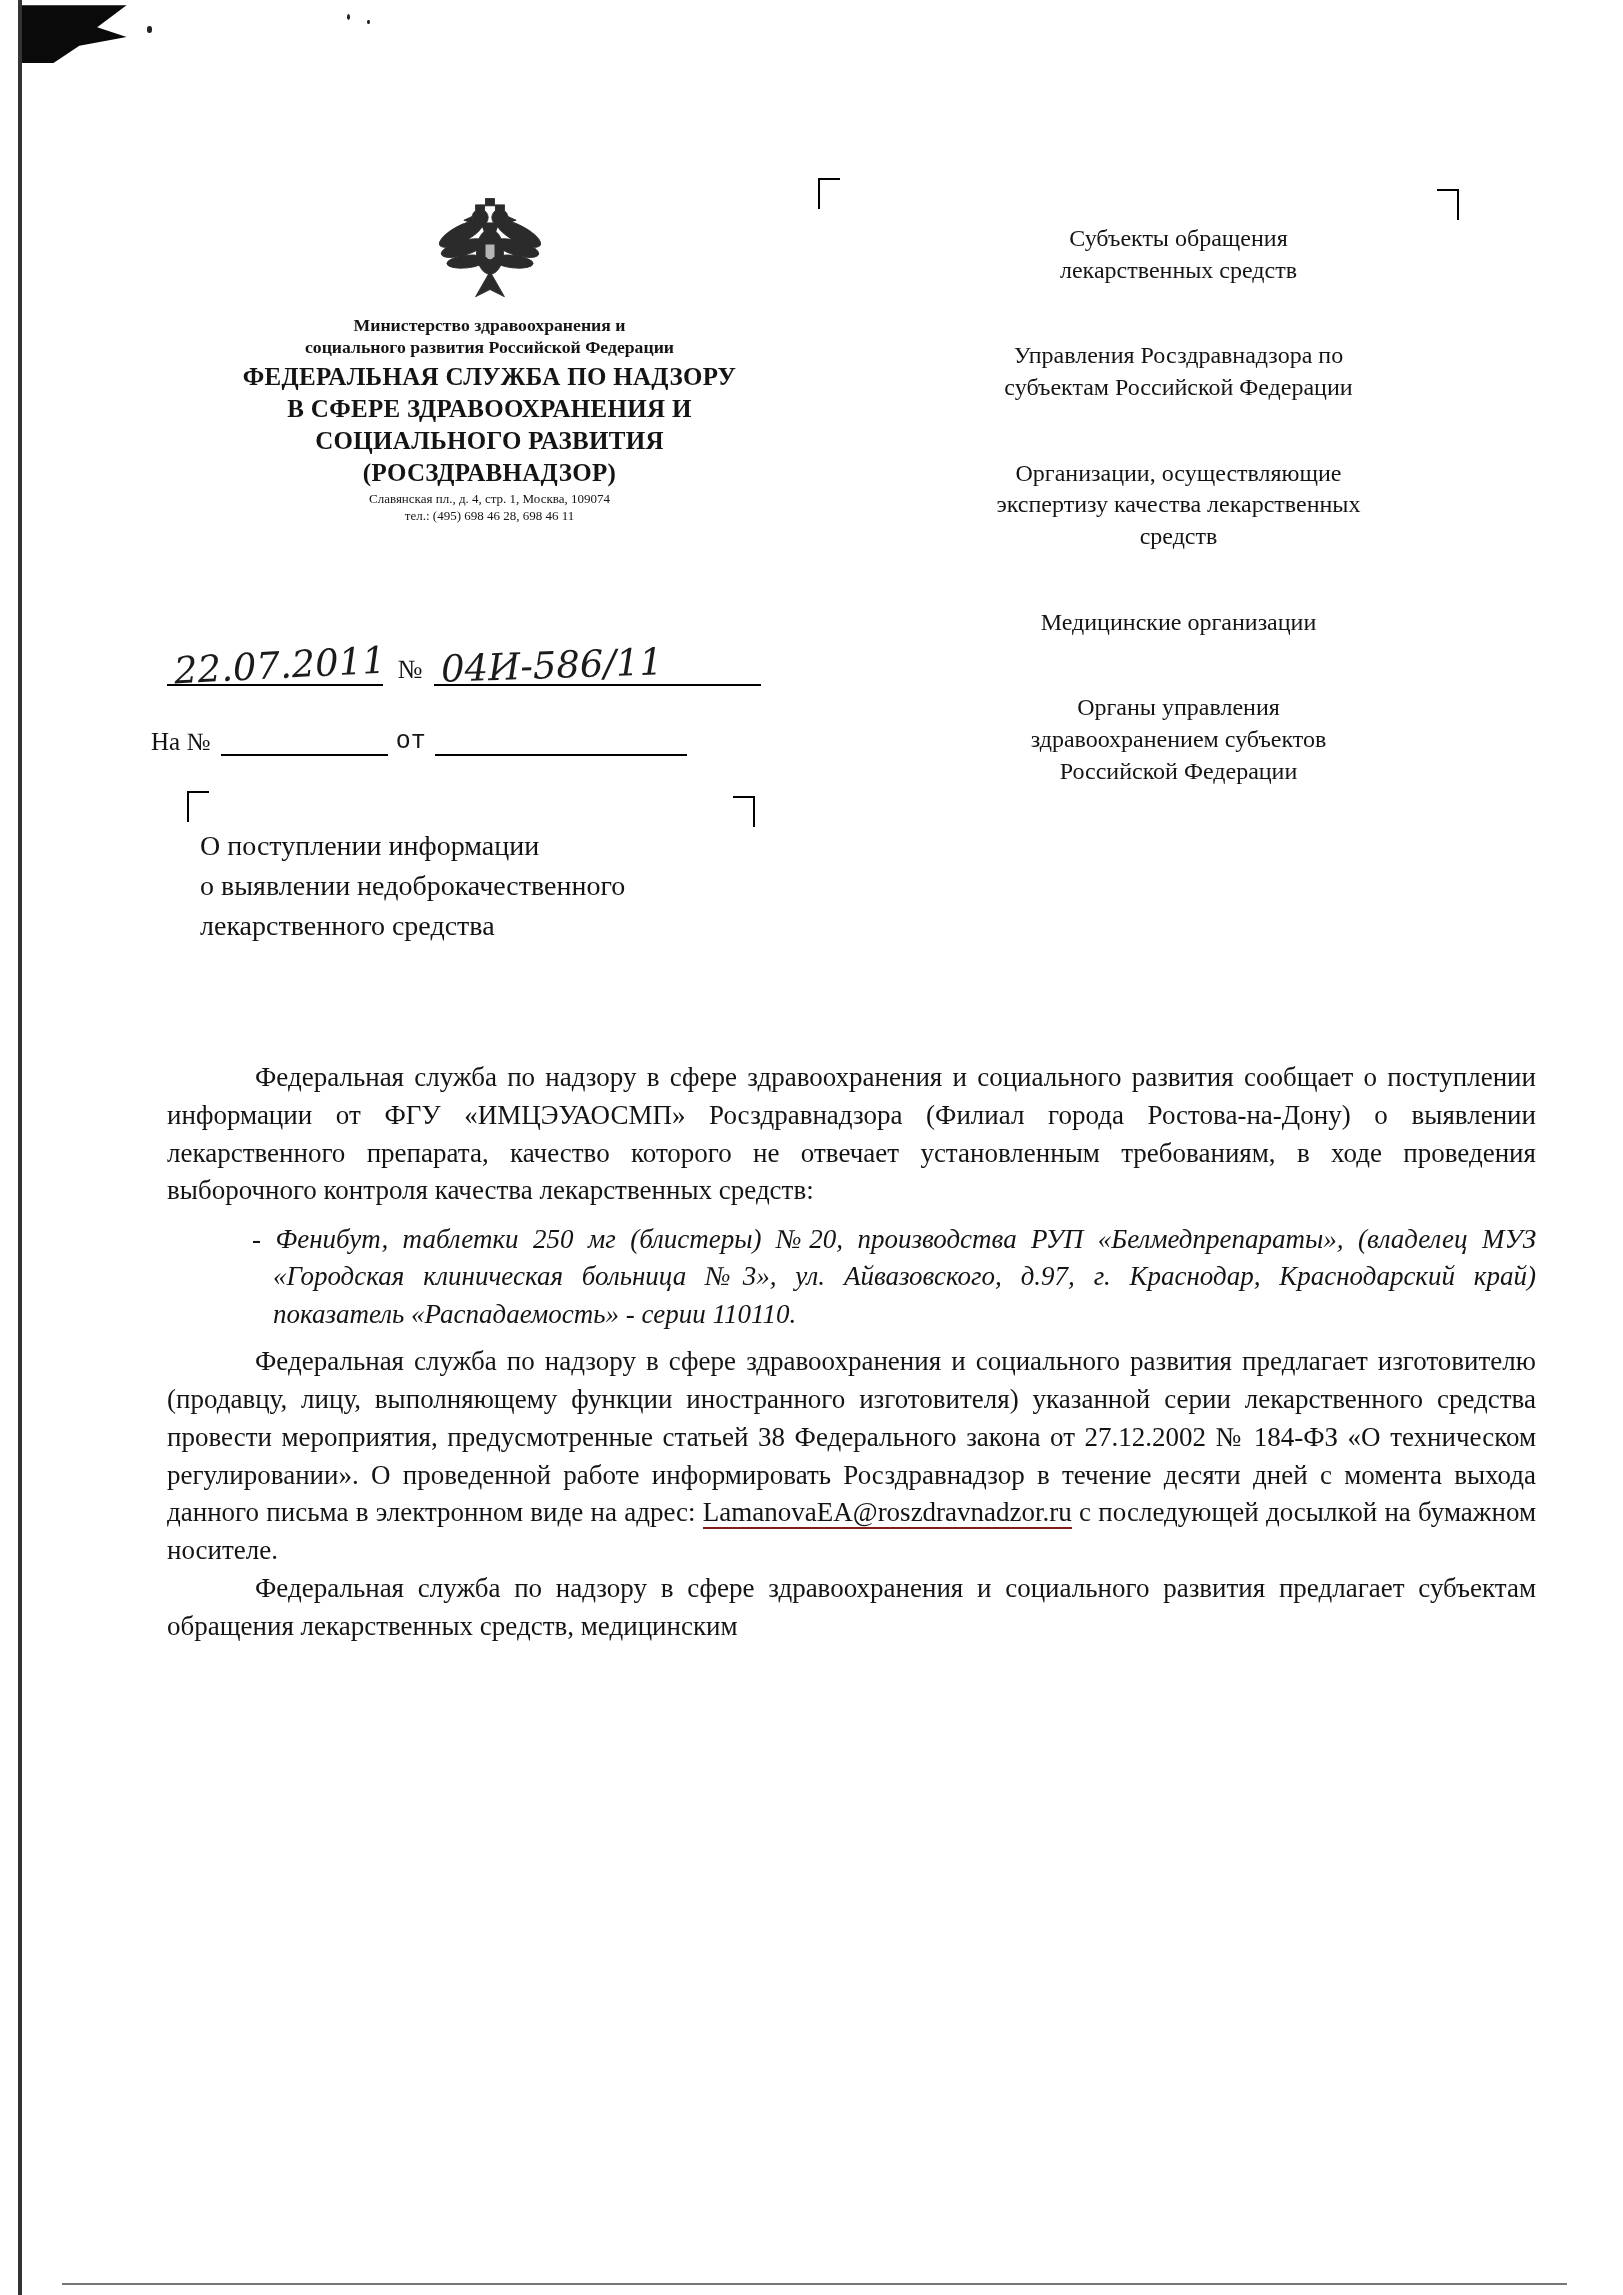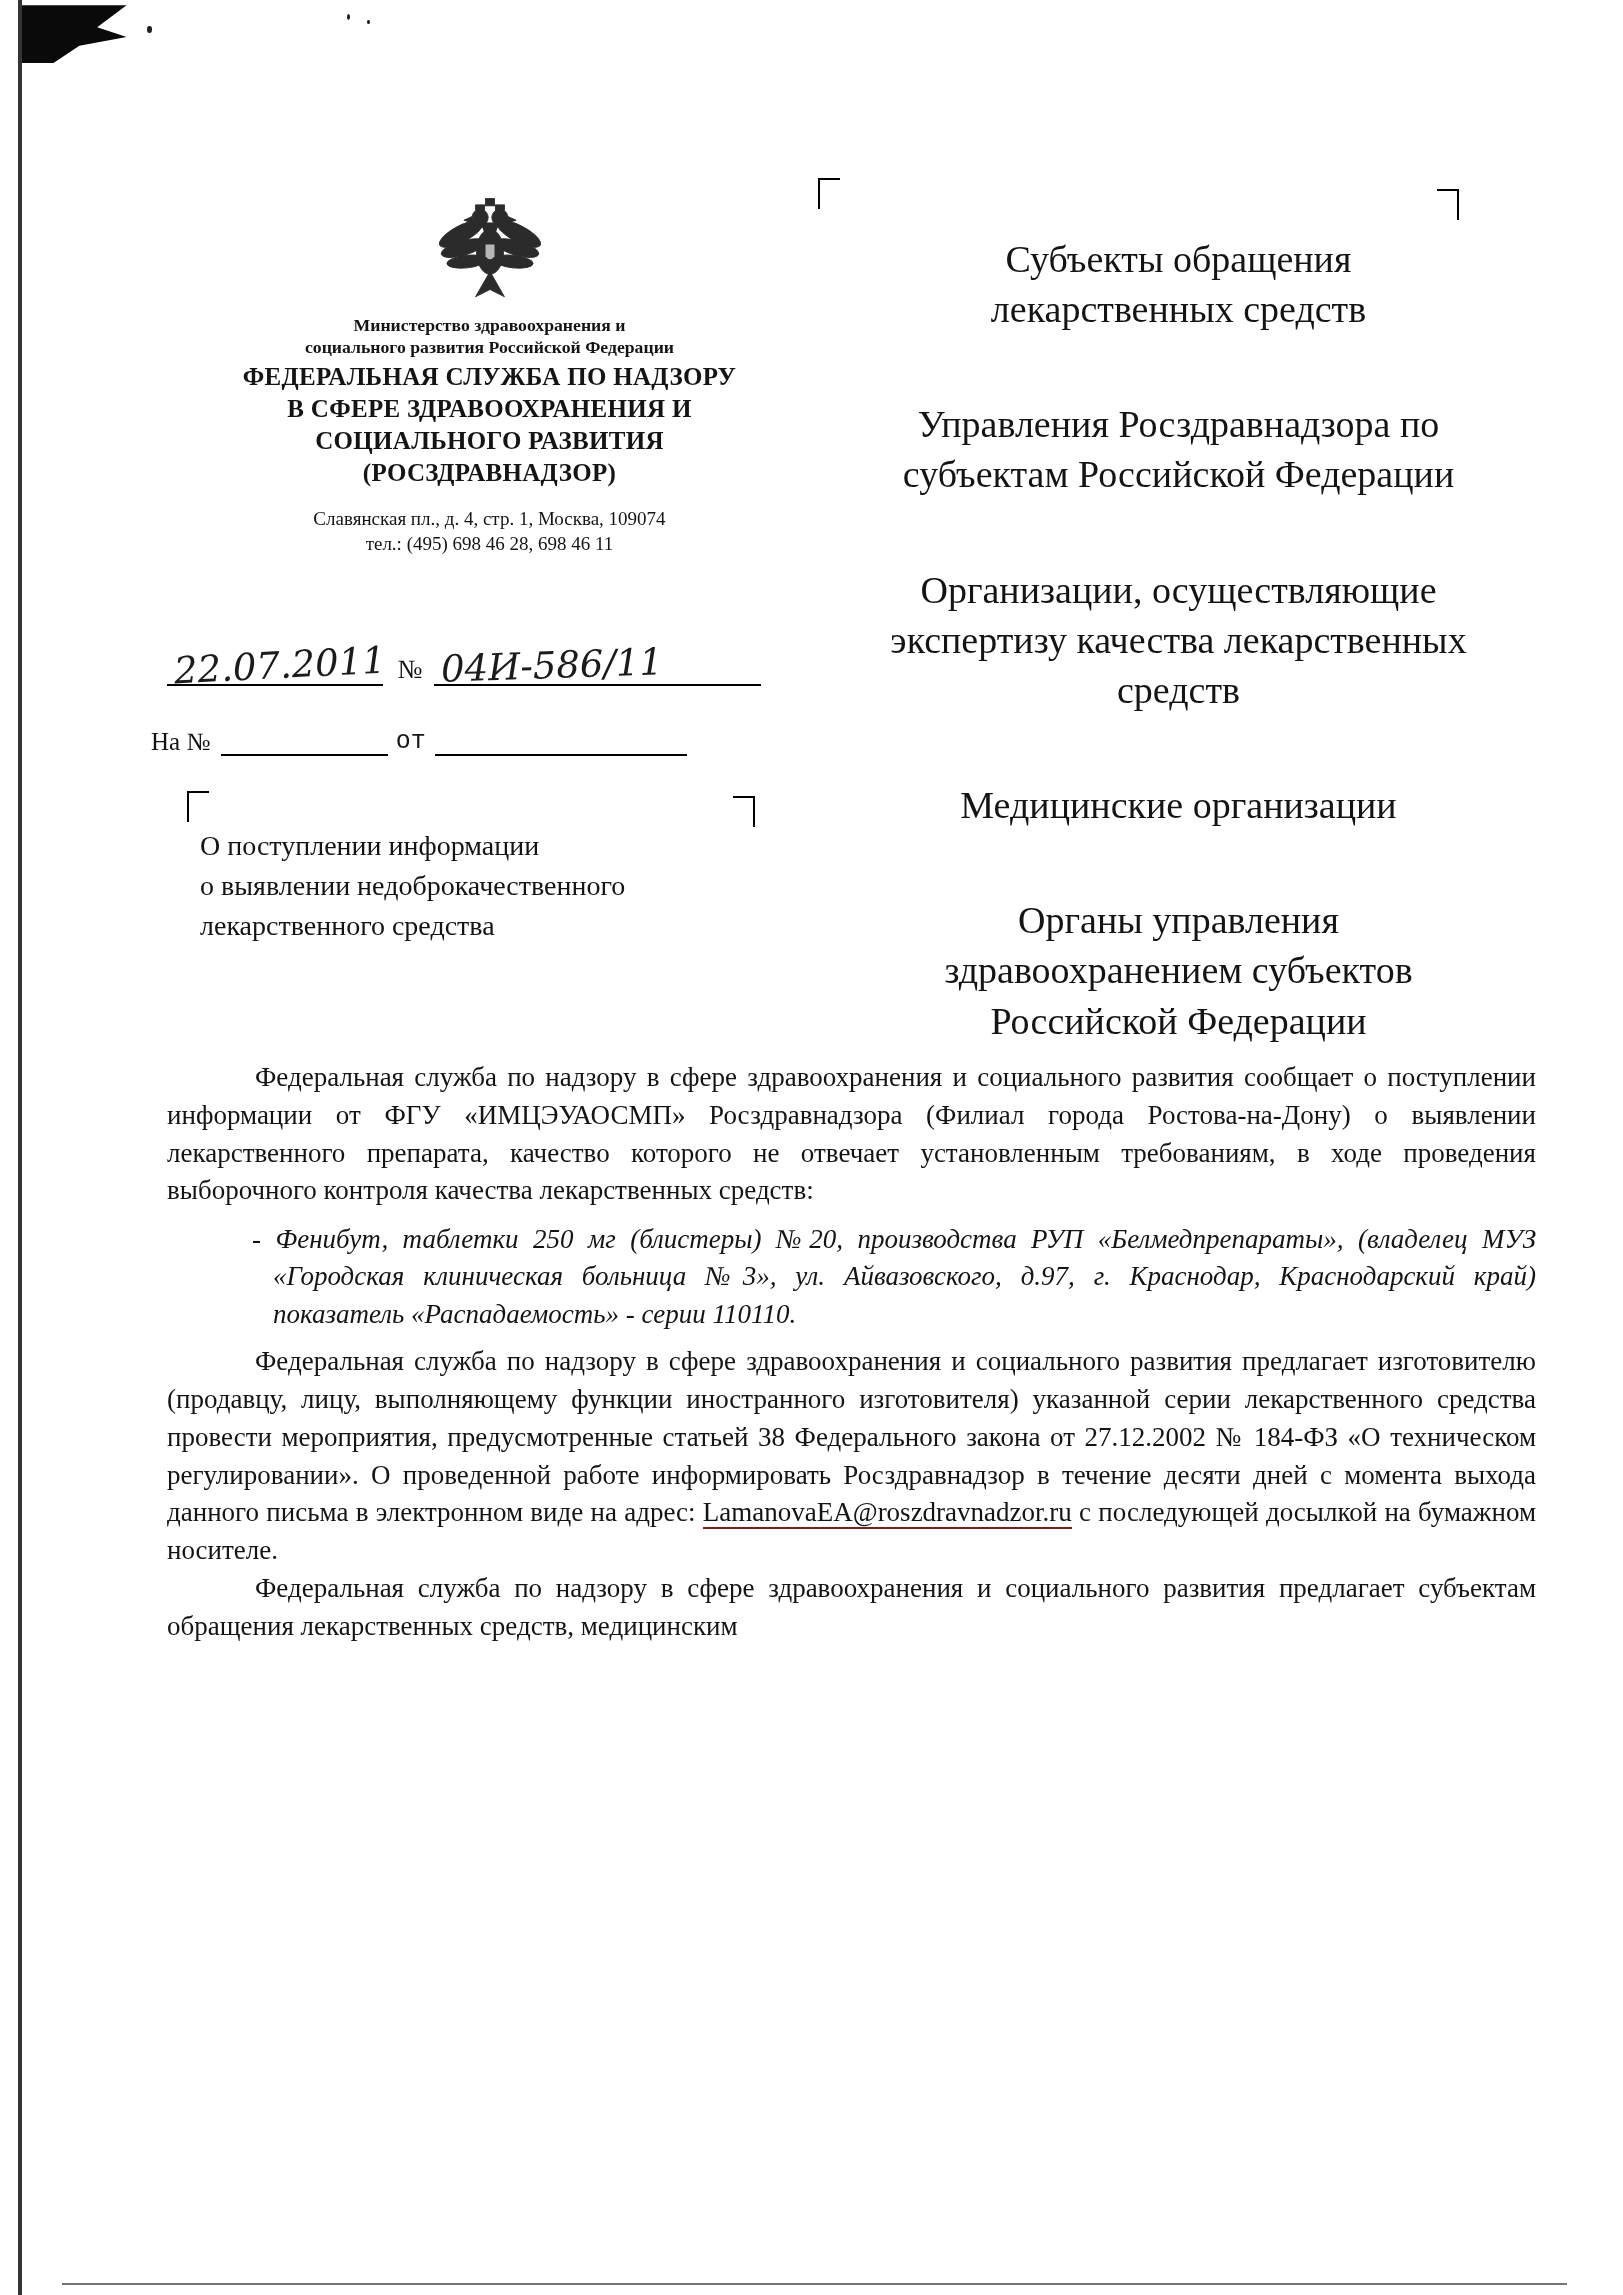--- a/index.html
+++ b/index.html
@@ -19,21 +19,21 @@
   .blob-topleft{position:absolute;left:21.6px;top:5.2px;width:105px;height:58px;background:#0a0a0a;
     clip-path:polygon(0 0,100% 0,72% 38%,100% 55%,55% 70%,30% 100%,0 100%);}
   .speck{position:absolute;background:#222;border-radius:50%;}
   .edge-line-bottom{position:absolute;left:62px;top:2283px;width:1505px;height:2px;background:#1a1a1a;opacity:.6;}
 
   
   .hdr-left{position:absolute;left:185px;top:190px;width:609px;text-align:center;}
   .emblem{display:inline-block;}
   .ministry{margin-top:3.9px;font-weight:bold;font-size:17.7px;line-height:1.25;}
   .service{margin-top:3px;font-weight:bold;font-size:25px;line-height:1.28;letter-spacing:0.3px;}
-  .addr{margin-top:18px;font-size:19px;line-height:1.3;}
+  .addr{margin-top:2px;font-size:13px;line-height:1.3;}
 
   
   .numline{position:absolute;left:167px;top:638px;width:655px;display:flex;align-items:flex-end;}
   .hw-slot{position:relative;border-bottom:2px solid #000;height:46px;}
   .hw{position:absolute;left:6.5px;bottom:-2.6px;font-style:italic;font-size:37px;
       font-family:"DejaVu Serif",serif;color:#1b1b1b;white-space:nowrap;}
   .hw.date{transform:rotate(-3deg);}
   .hw.num{transform:rotate(-2deg);}
   .no-label{font-size:26px;margin:0 11.8px 1.3px 14.4px;}
 
@@ -44,21 +44,21 @@
 
   
   .corner{position:absolute;width:19.6px;height:29px;}
   .corner.tl{border-top:2.6px solid #000;border-left:2.6px solid #000;}
   .corner.tr{border-top:2.6px solid #000;border-right:2.6px solid #000;}
 
   .subject{position:absolute;left:200px;top:826px;width:524px;font-size:28px;line-height:1.42;text-align:left;}
 
   
   .addressees{position:absolute;left:851px;top:223px;width:655px;display:flex;flex-direction:column;gap:54px;}
-  .addressee{font-size:38px;line-height:1.32;text-align:center;margin-top:11px;}
+  .addressee{font-size:24px;line-height:1.32;text-align:center;}
 
   
   .body{position:absolute;left:167px;top:1059px;width:1369px;font-size:27px;line-height:1.4;text-align:justify;}
   .body p{margin:0;text-indent:88px;}
   .body p.listitem{margin:10.5px 0 9.2px 0;padding-left:106px;text-indent:-21px;font-style:italic;}
   .email{border-bottom:2px solid #7f1d1d;}
 </style>
 </head>
 <body>
 

